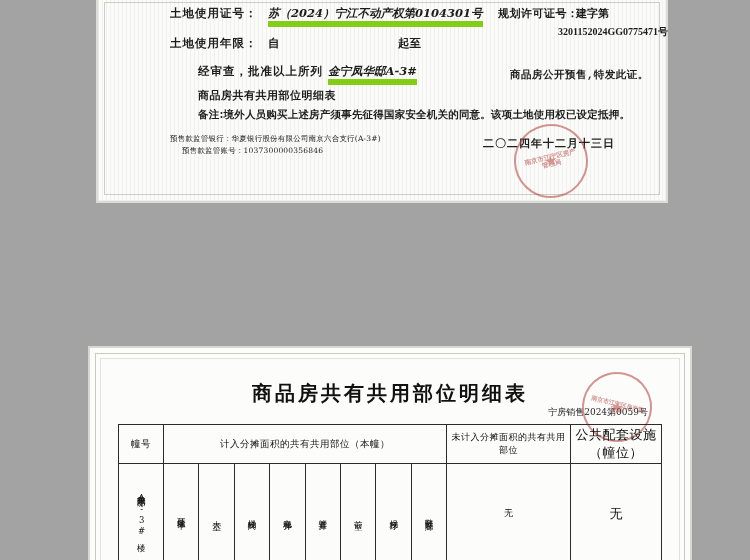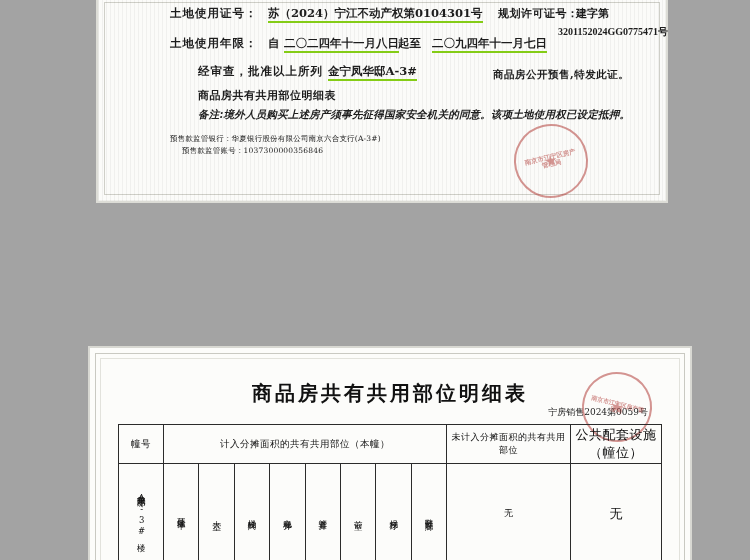--- a/index.html
+++ b/index.html
@@ -47,47 +47,48 @@
   }
 
   .line {
     position: absolute;
     white-space: nowrap;
     color: #1d1d1d;
     font-family: "DejaVu Serif", "Liberation Serif", serif;
     font-weight: bold;
   }
   .l-ul {
-    border-bottom: 2px solid #84cc16;
+    border-bottom: 6px solid #84cc16;
+    font-style: italic;
   }
 
   
   .t-r1-label { left: 72px; top: 10px; font-size: 11.5px; letter-spacing: 1px; }
   .t-r1-value { left: 170px; top: 10px; font-size: 11.5px; }
   .t-r1-label2 { left: 400px; top: 10px; font-size: 11px; letter-spacing: 0.5px; }
   .t-r1-value2 { left: 478px; top: 10px; font-size: 11px; }
   .t-r1-value3 { left: 460px; top: 29px; font-size: 10px; font-family: Liberation Serif, serif; }
 
   
   .t-r2-label { left: 72px; top: 40px; font-size: 11.5px; letter-spacing: 1px; }
   .t-r2-a { left: 170px; top: 40px; font-size: 11.5px; }
   .t-r2-b { left: 186px; top: 40px; font-size: 11.5px; }
   .t-r2-c { left: 300px; top: 40px; font-size: 11.5px; }
   .t-r2-d { left: 334px; top: 40px; font-size: 11.5px; }
 
   
   .t-r3-a { left: 100px; top: 68px; font-size: 11.5px; letter-spacing: 1px; }
   .t-r3-b { left: 230px; top: 68px; font-size: 11.5px; }
-  .t-r3-c { left: 395px; top: 72px; font-size: 10.5px; letter-spacing: 0.5px; }
+  .t-r3-c { left: 412px; top: 72px; font-size: 10.5px; letter-spacing: 0.5px; font-family: Liberation Mono, monospace; }
 
   
   .t-r4 { left: 100px; top: 92px; font-size: 11px; letter-spacing: 0.5px; }
 
   
-  .t-r5 { left: 100px; top: 112px; font-size: 10.5px; letter-spacing: 0.2px; font-style: italic; }
+  .t-r5 { left: 100px; top: 112px; font-size: 10.5px; letter-spacing: 0.2px; }
 
   
   .t-r6 { left: 72px; top: 138px; font-size: 7.5px; font-weight: normal; letter-spacing: 0.2px; }
   .t-r7 { left: 72px; top: 150px; font-size: 7.5px; font-weight: normal; letter-spacing: 0.2px; margin-left: 12px; }
   .t-date { left: 385px; top: 140px; font-size: 11px; letter-spacing: 1px; }
 
   
   .seal {
     position: absolute;
     border-radius: 50%;
@@ -244,33 +245,32 @@
     <div class="hatch"></div>
 
     <div class="line t-r1-label">土地使用证号：</div>
     <div class="line t-r1-value l-ul">苏（2024）宁江不动产权第0104301号</div>
     <div class="line t-r1-label2">规划许可证号：</div>
     <div class="line t-r1-value2">建字第</div>
     <div class="line t-r1-value3">3201152024GG0775471号</div>
 
     <div class="line t-r2-label">土地使用年限：</div>
     <div class="line t-r2-a">自</div>
-    <div class="line t-r2-b l-ul">二〇二四年十一月八日</div>
     <div class="line t-r2-c">起至</div>
-    <div class="line t-r2-d l-ul">二〇九四年十一月七日</div>
 
     <div class="line t-r3-a">经审查，批准以上所列</div>
     <div class="line t-r3-b l-ul">金宁凤华邸A-3#</div>
     <div class="line t-r3-c">商品房公开预售,特发此证。</div>
 
     <div class="line t-r4">商品房共有共用部位明细表</div>
     <div class="line t-r5">备注:境外人员购买上述房产须事先征得国家安全机关的同意。该项土地使用权已设定抵押。</div>
 
     <div class="line t-r6">预售款监管银行：华夏银行股份有限公司南京六合支行(A-3#)</div>
     <div class="line t-r7">预售款监管账号：1037300000356846</div>
+    <div class="line t-date">二〇二四年十二月十三日</div>
 
     <div class="seal seal-top">
       <span class="seal-text">南京市江宁区房产管理局</span>
       <span class="seal-star">★</span>
     </div>
   </div>
 
   <div class="doc-bottom">
     <div class="inner-frame"></div>
     <div class="inner-frame2"></div>

